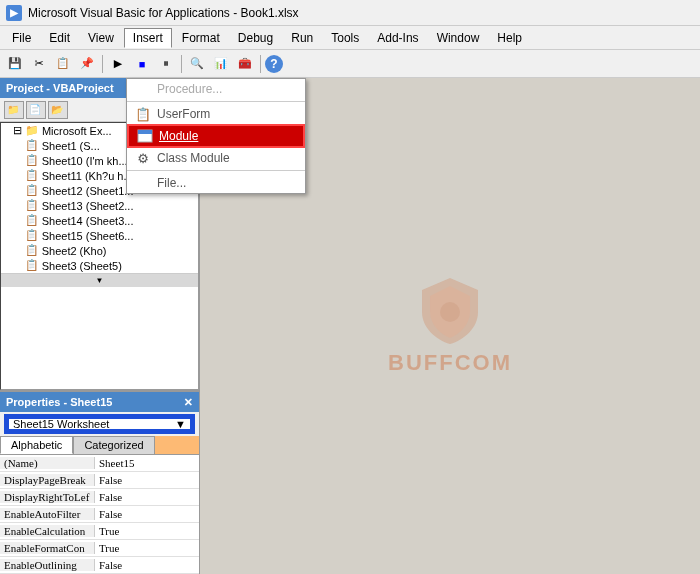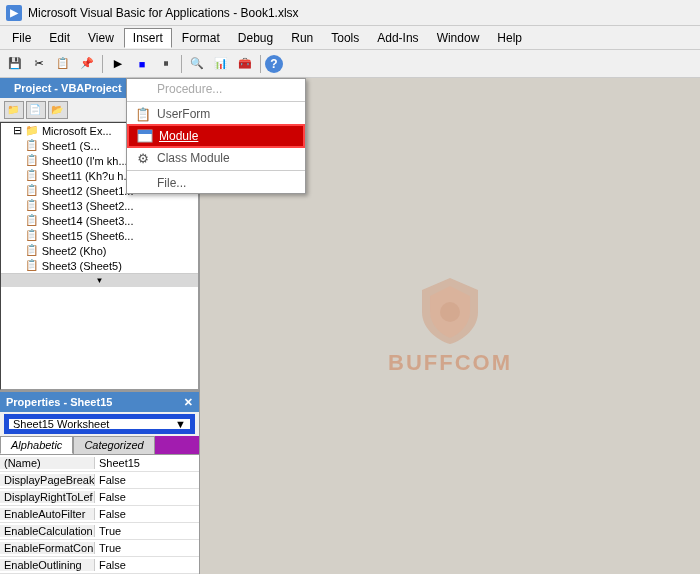--- a/index.html
+++ b/index.html
@@ -103,21 +103,21 @@
       display: flex;
       flex-direction: column;
       border-right: 1px solid #999;
       background: #f0f0f0;
     }
 
     
     .panel-header {
       background: #4a86c8;
       color: white;
-      padding: 2px 14px;
+      padding: 2px 6px;
       font-size: 11px;
       font-weight: bold;
       display: flex;
       align-items: center;
       justify-content: space-between;
       height: 20px;
     }
     .panel-header-close {
       cursor: pointer;
       font-size: 11px;
@@ -186,23 +186,22 @@
       align-items: center;
       background: white;
       border: 5px solid #1d4ed8;
       margin: 2px 4px;
       padding: 1px 4px;
       font-size: 11px;
       height: 20px;
     }
     .properties-tabs {
       display: flex;
-      background: #a21caf;
+      background: #fdba74;
       border-bottom: 1px solid #999;
-      font-style: italic;
     }
     .prop-tab {
       padding: 2px 10px;
       font-size: 11px;
       cursor: pointer;
       border: 1px solid #999;
       border-bottom: none;
       background: #d8d8d8;
     }
     .prop-tab.active {
@@ -211,20 +210,21 @@
     }
     .properties-grid {
       background: white;
       overflow: hidden;
     }
     .prop-row {
       display: flex;
       border-bottom: 1px solid #e0e0e0;
       height: 17px;
       align-items: center;
+      font-family: Liberation Serif, serif;
     }
     .prop-name {
       width: 95px;
       padding: 0 4px;
       font-size: 11px;
       border-right: 1px solid #ccc;
       overflow: hidden;
       white-space: nowrap;
       background: #f0f0f0;
     }

